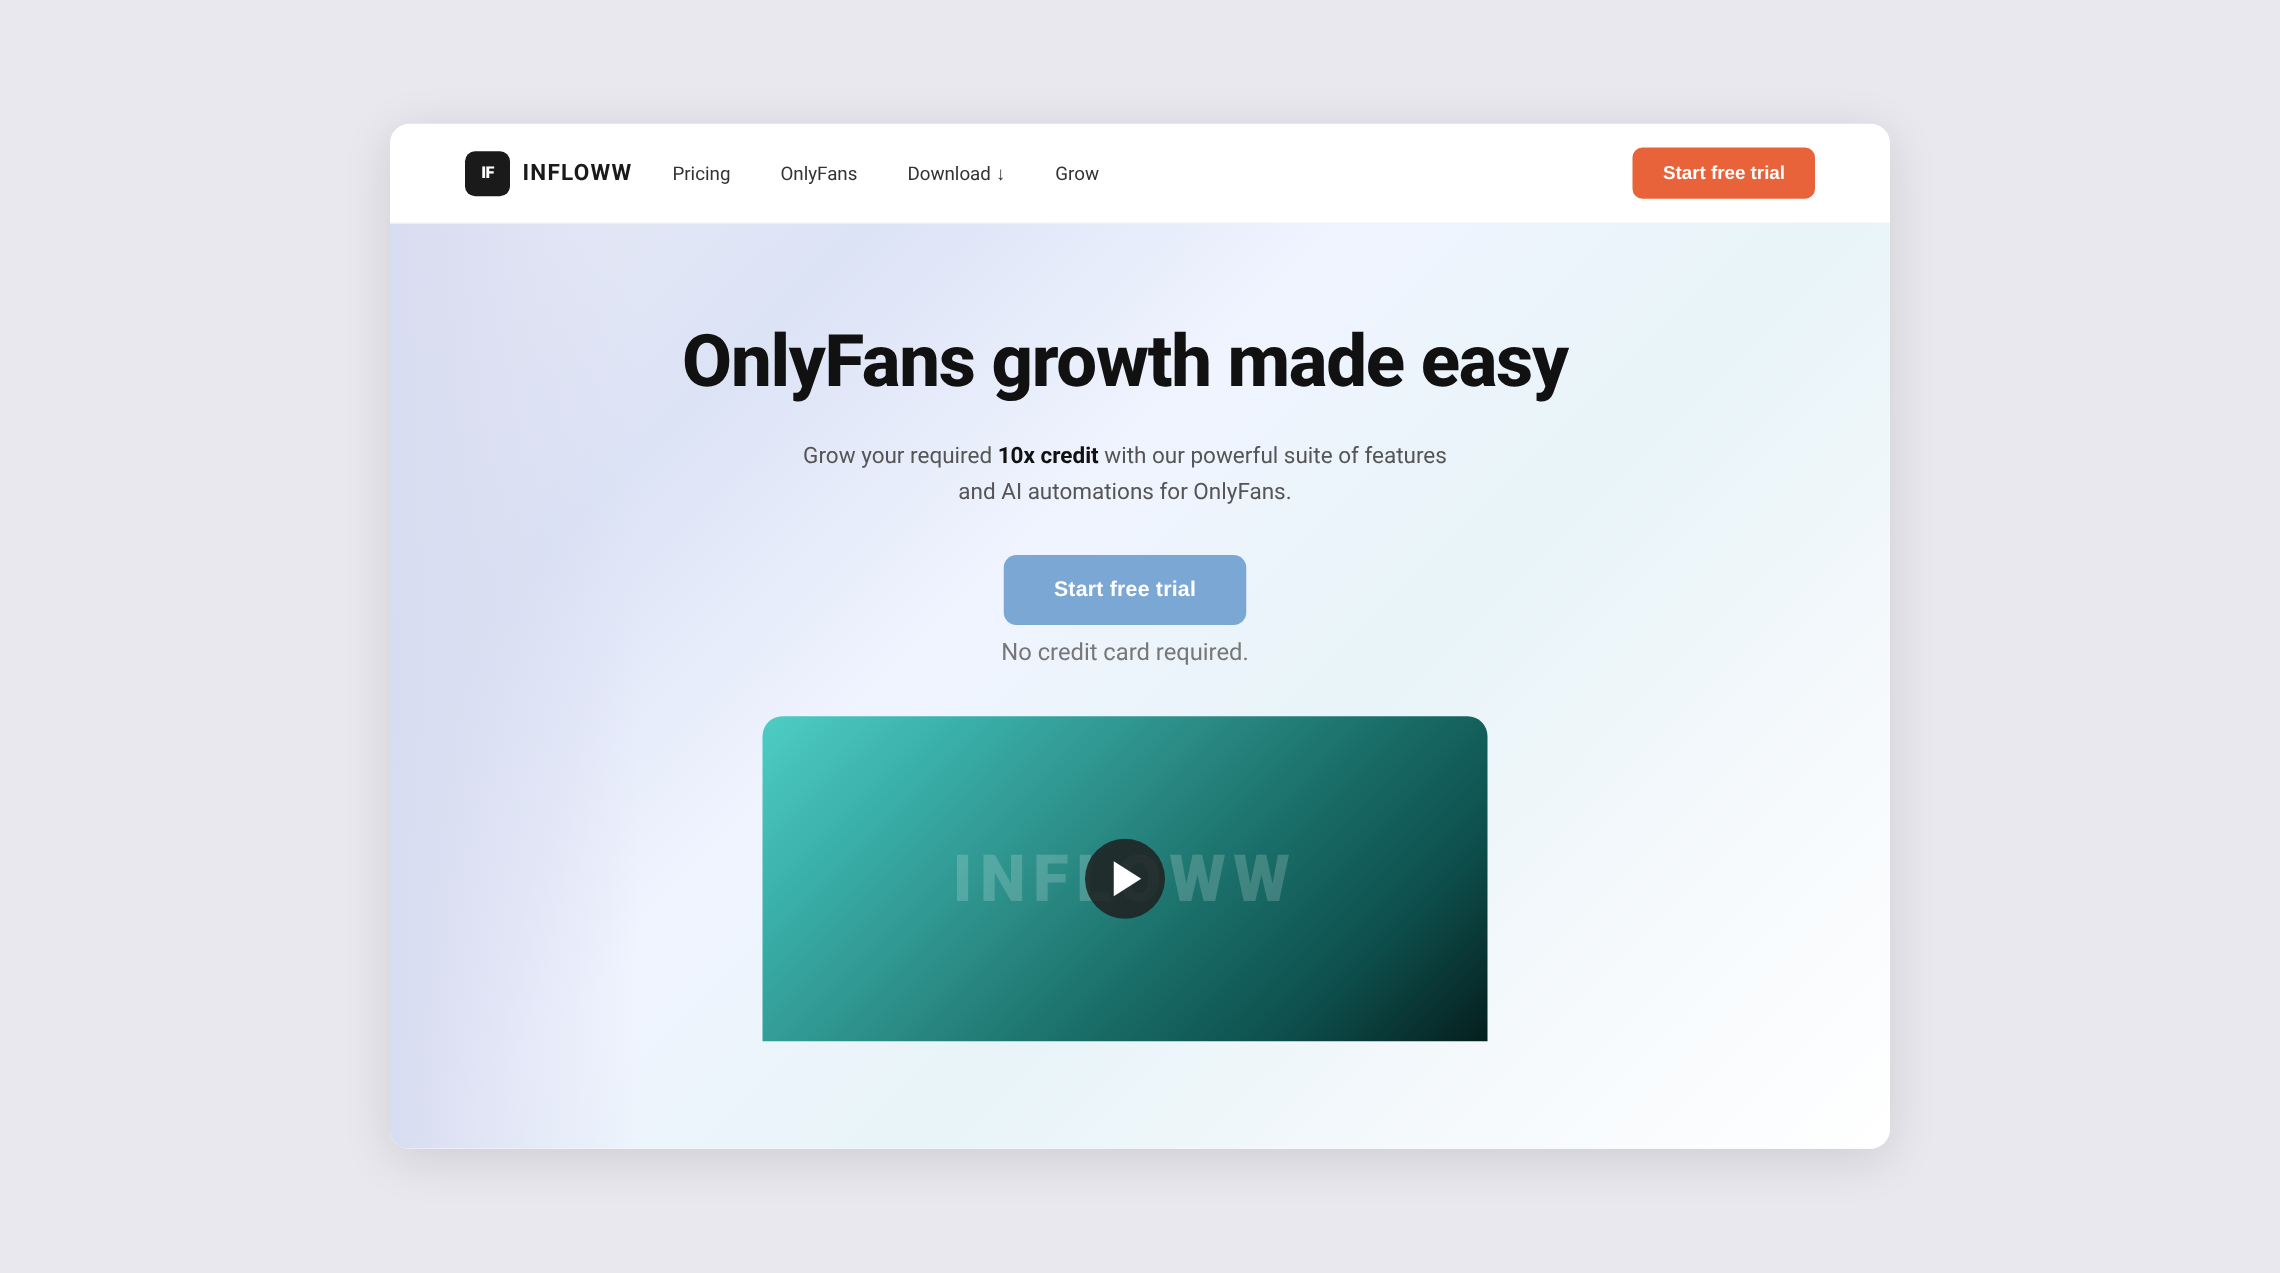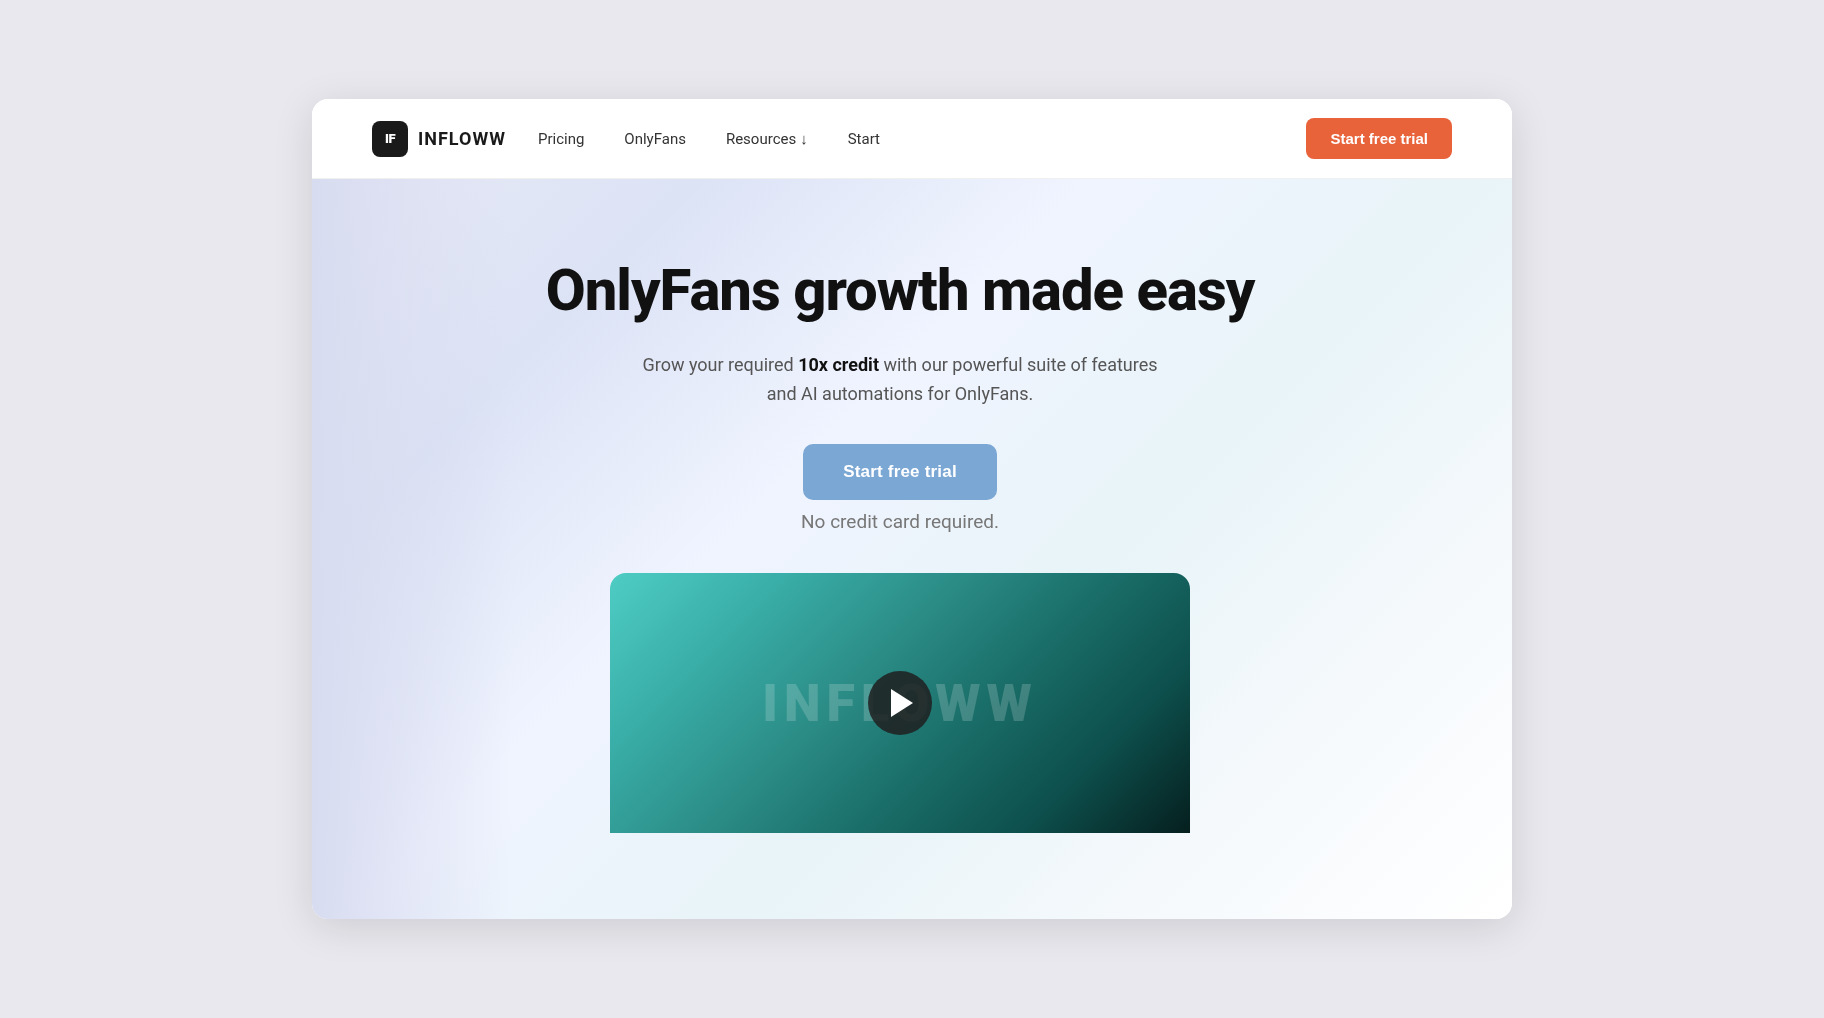--- a/index.html
+++ b/index.html
@@ -232,24 +232,24 @@
         <div class="logo-icon">
           <span>IF</span>
         </div>
         <span class="logo-text">INFLOWW</span>
       </div>
 
       <div class="nav-links">
         <a class="nav-link" href="#">Pricing</a>
         <a class="nav-link" href="#">OnlyFans</a>
         <a class="nav-link nav-link-resources" href="#">
-          <span>Resources</span>
+          <span>Download</span>
           <span>↓</span>
         </a>
-        <a class="nav-link" href="#">Start</a>
+        <a class="nav-link" href="#">Grow</a>
       </div>
     </div>
 
     <button class="cta-button-nav">Start free trial</button>
   </nav>
 
   <section class="hero">
     <h1 class="hero-title">OnlyFans growth made easy</h1>
 
     <p class="hero-subtitle">

